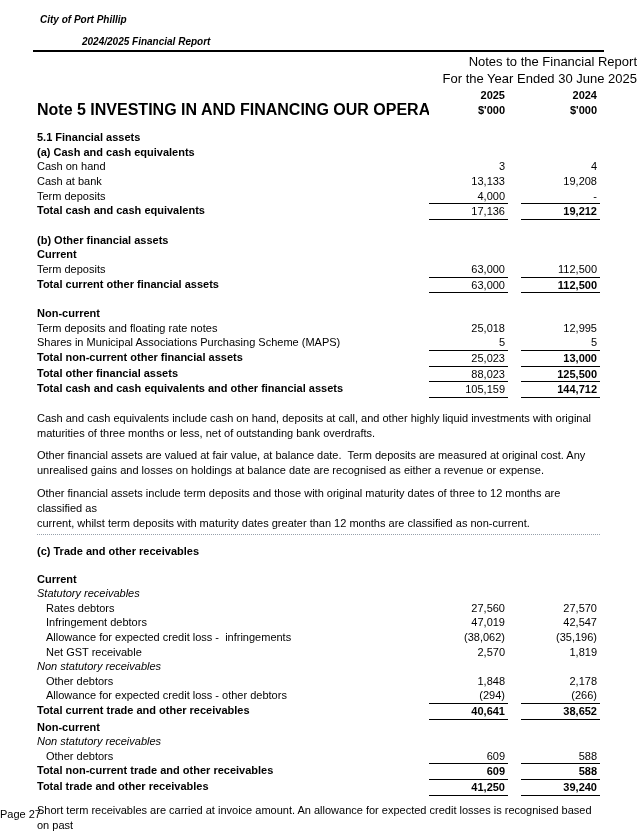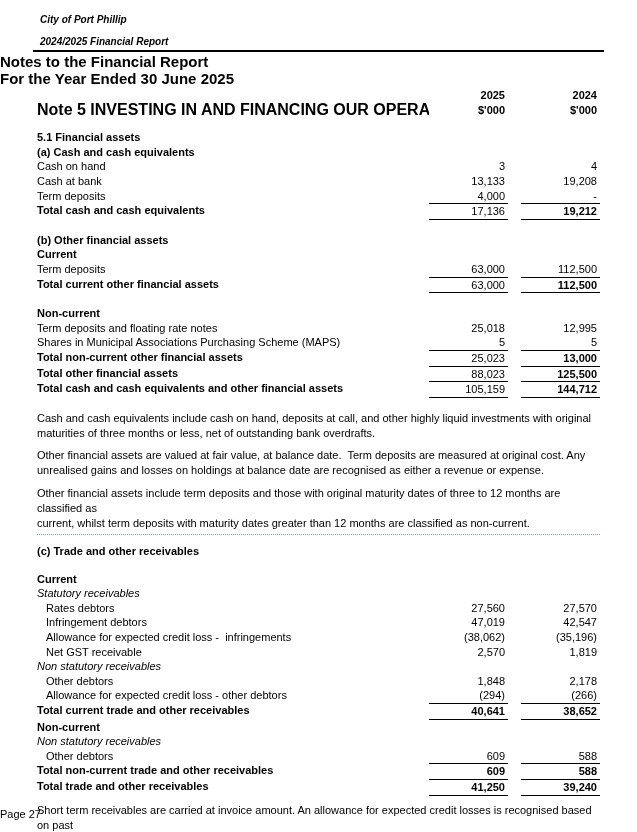--- a/index.html
+++ b/index.html
@@ -5,22 +5,22 @@
   html,body{margin:0;padding:0;background:#e8e8e8;}
   .page{
     width:637px;height:832px;background:#ffffff;color:#000;
     font-family:"Liberation Sans","DejaVu Sans",sans-serif;
     font-size:11px;position:relative;margin:0 auto;overflow:hidden;
     box-sizing:border-box;
   }
   .content{padding:0 37px;}
   .headerblock{margin:0 33px;padding:13px 0 2px 7px;border-bottom:2px solid #000;}
   .mini{font-size:10px;font-weight:bold;font-style:italic;line-height:13px;}
-  .mini.second{margin-top:9px;}
-  .title{ text-align:left;font-weight:bold;font-size:15px;line-height:17px;}
+  .mini.second{margin-top:9px;margin-left:42px;}
+  .title{ text-align:right;font-weight:normal;font-size:13px;line-height:17px;}
   .titlewrap{margin-top:1px;}
 
   .trow{display:flex;align-items:flex-start;line-height:14.6px;}
   .lbl{flex:1;white-space:pre;overflow:hidden;}
   .amt{width:79px;text-align:right;padding-right:3px;box-sizing:border-box;}
   .a2{margin-left:13px;}
   .lt .amt{border-top:1.2px solid #000;}
   .lb .amt{border-bottom:1.2px solid #000;}
   .b{font-weight:bold;}
   .ital .lbl{font-style:italic;}

